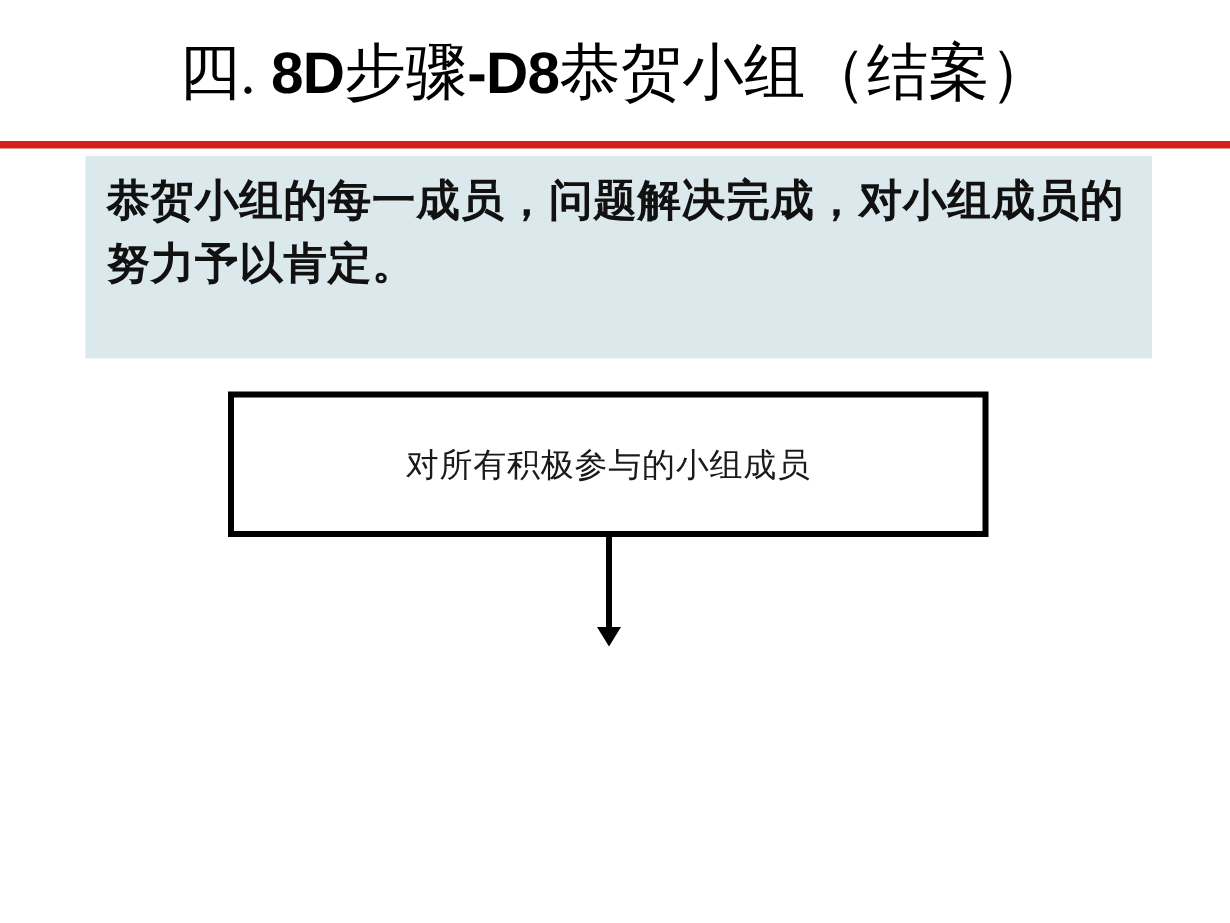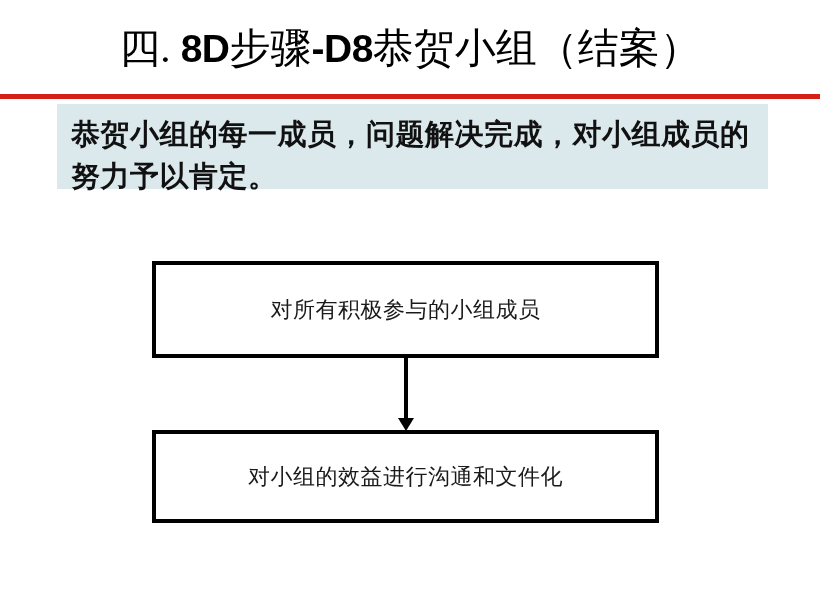--- a/index.html
+++ b/index.html
@@ -52,21 +52,21 @@
     height: 5px;
     background: #d32119;
   }
 
   
   .subtitle-box {
     position: absolute;
     left: 57px;
     top: 104px;
     width: 711px;
-    height: 85px;
+    height: 135px;
     background: #dce9ec;
     box-sizing: border-box;
     padding: 9px 14px 0 14px;
   }
   .subtitle-text {
     font-family: "Liberation Serif", "DejaVu Serif", serif;
     font-size: 29px;
     line-height: 42px;
     font-weight: bold;
     color: #111111;
@@ -148,21 +148,16 @@
 
     <div class="flow-box flow-box-1">
       <div class="flow-label">
         <span>对所有积极参与的小组成员</span><br>
       </div>
     </div>
 
     <div class="flow-connector"></div>
     <div class="flow-arrowhead"></div>
 
-    <div class="flow-box flow-box-2">
-      <div class="flow-label">
-        <span>对小组的效益进行沟通和文件化</span>
-      </div>
-    </div>
 
   </div>
 
 </div>
 
 </body></html>

